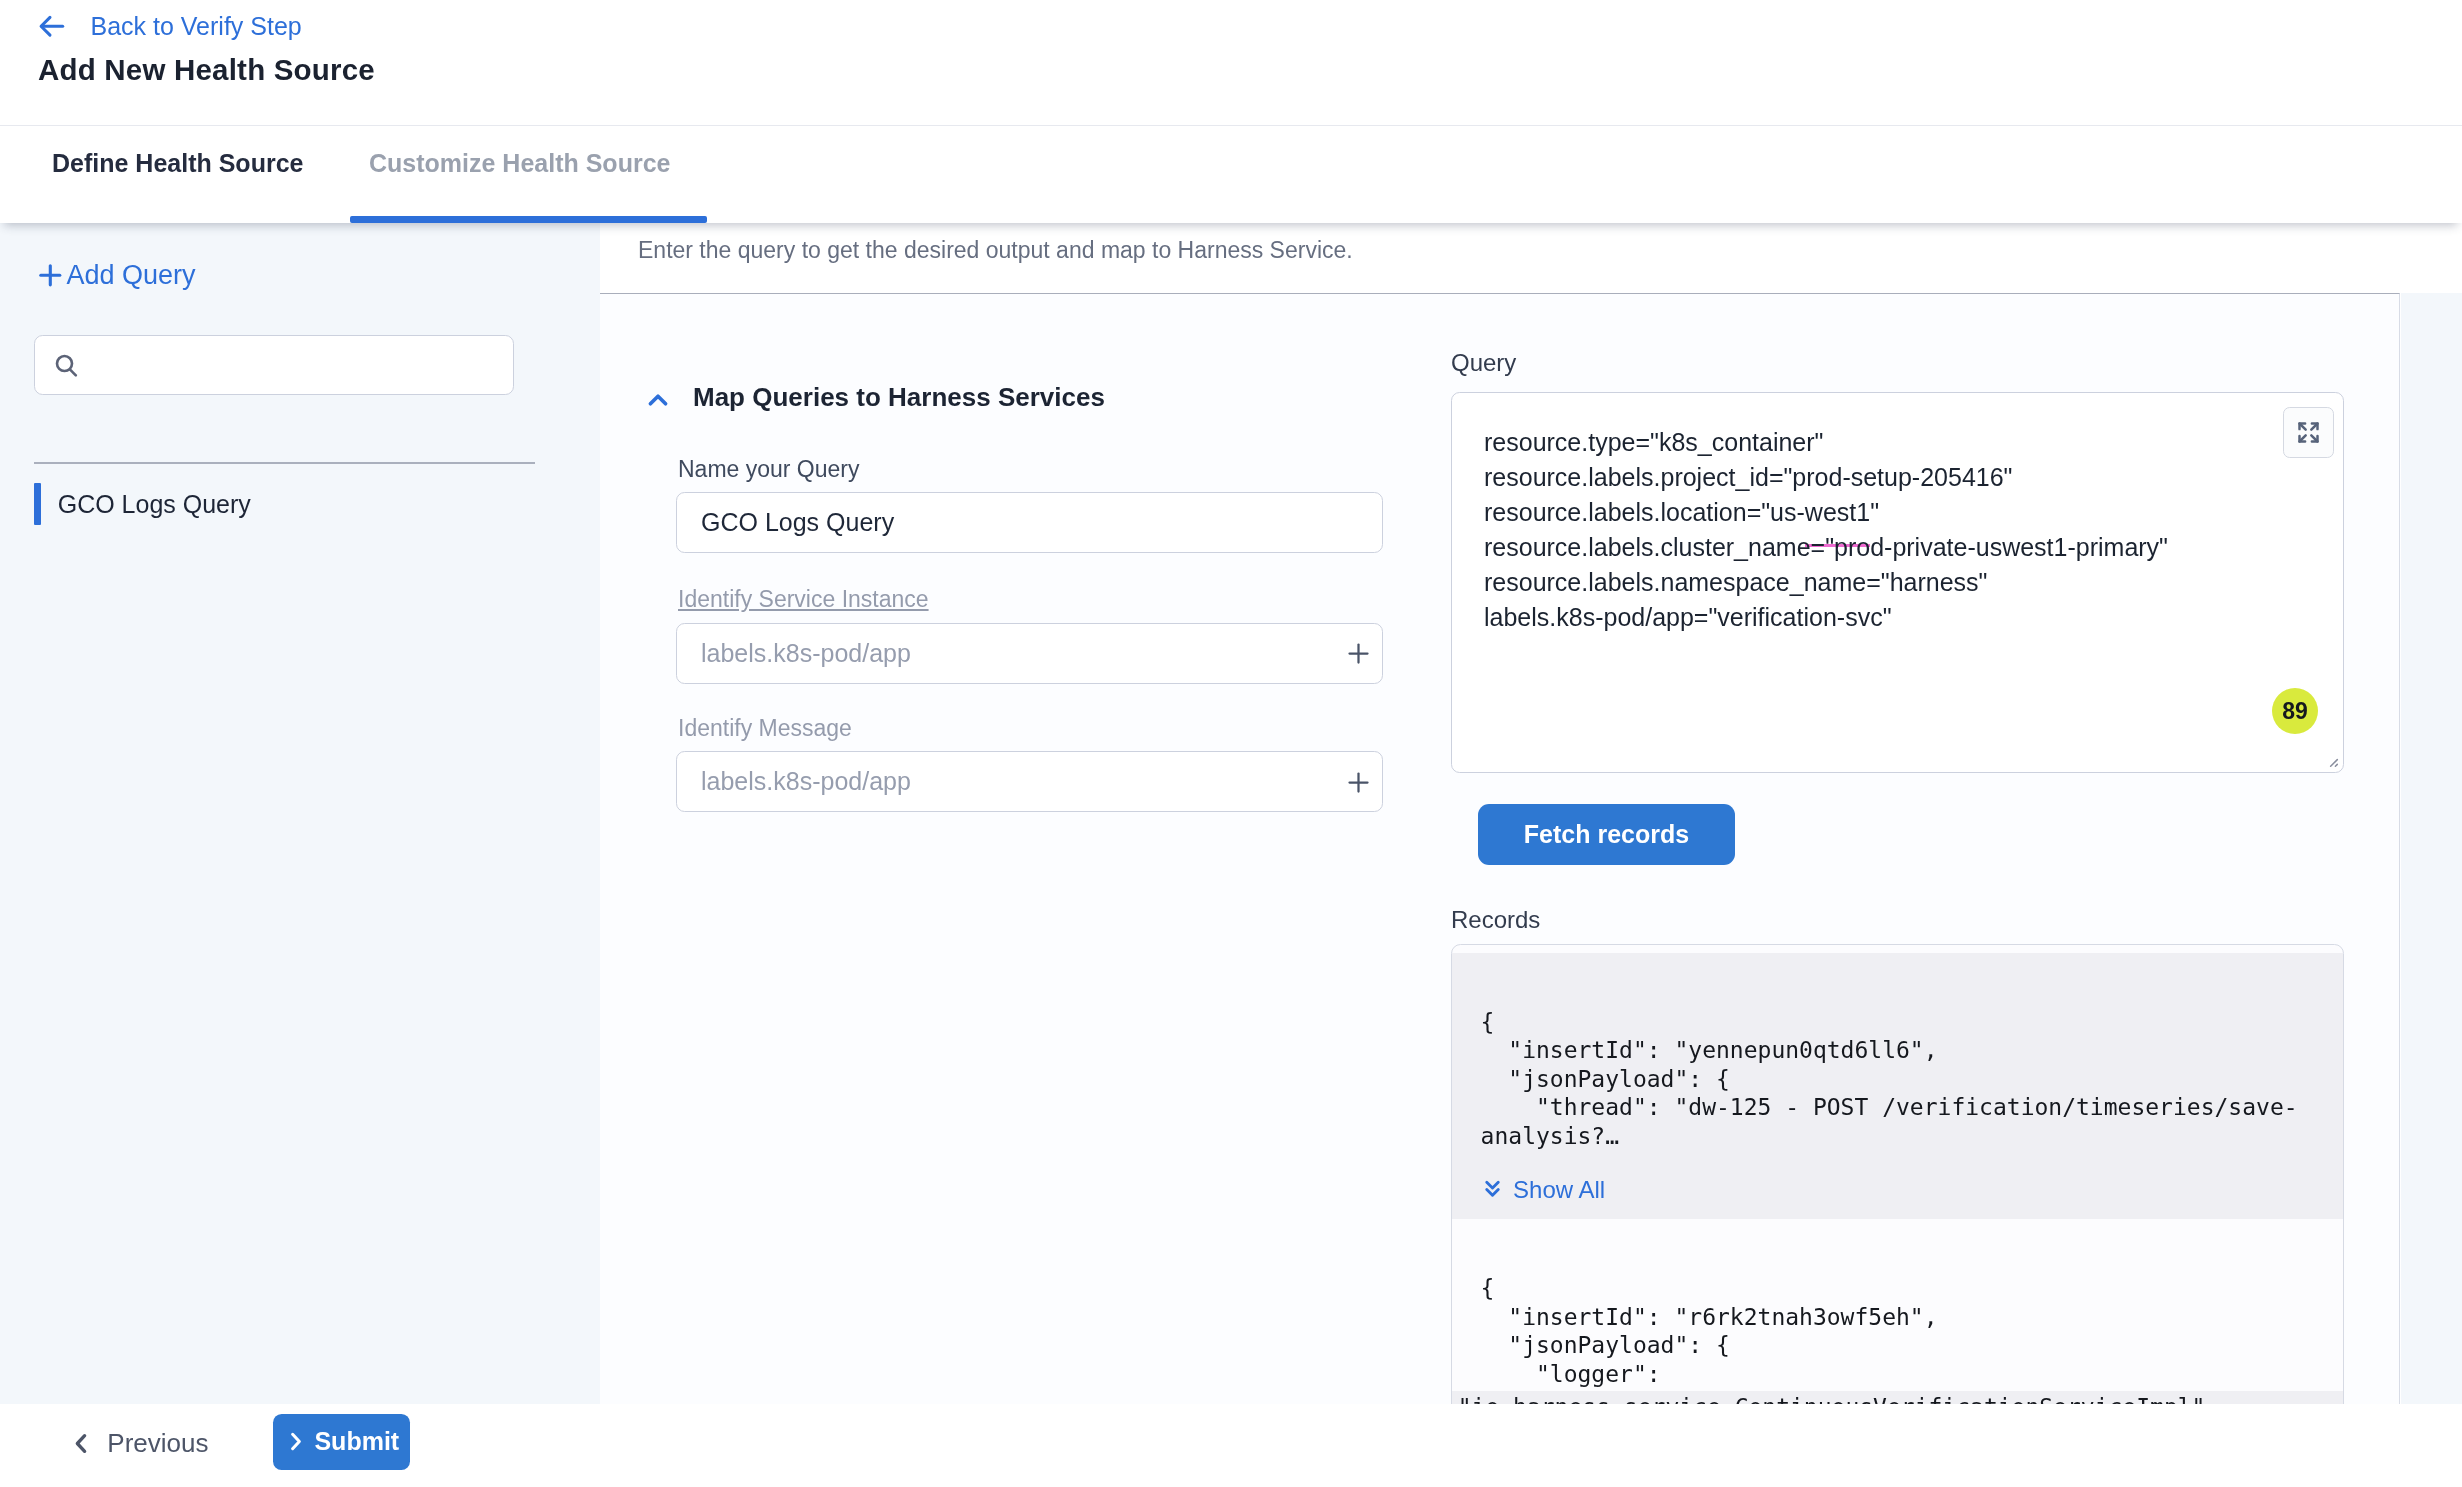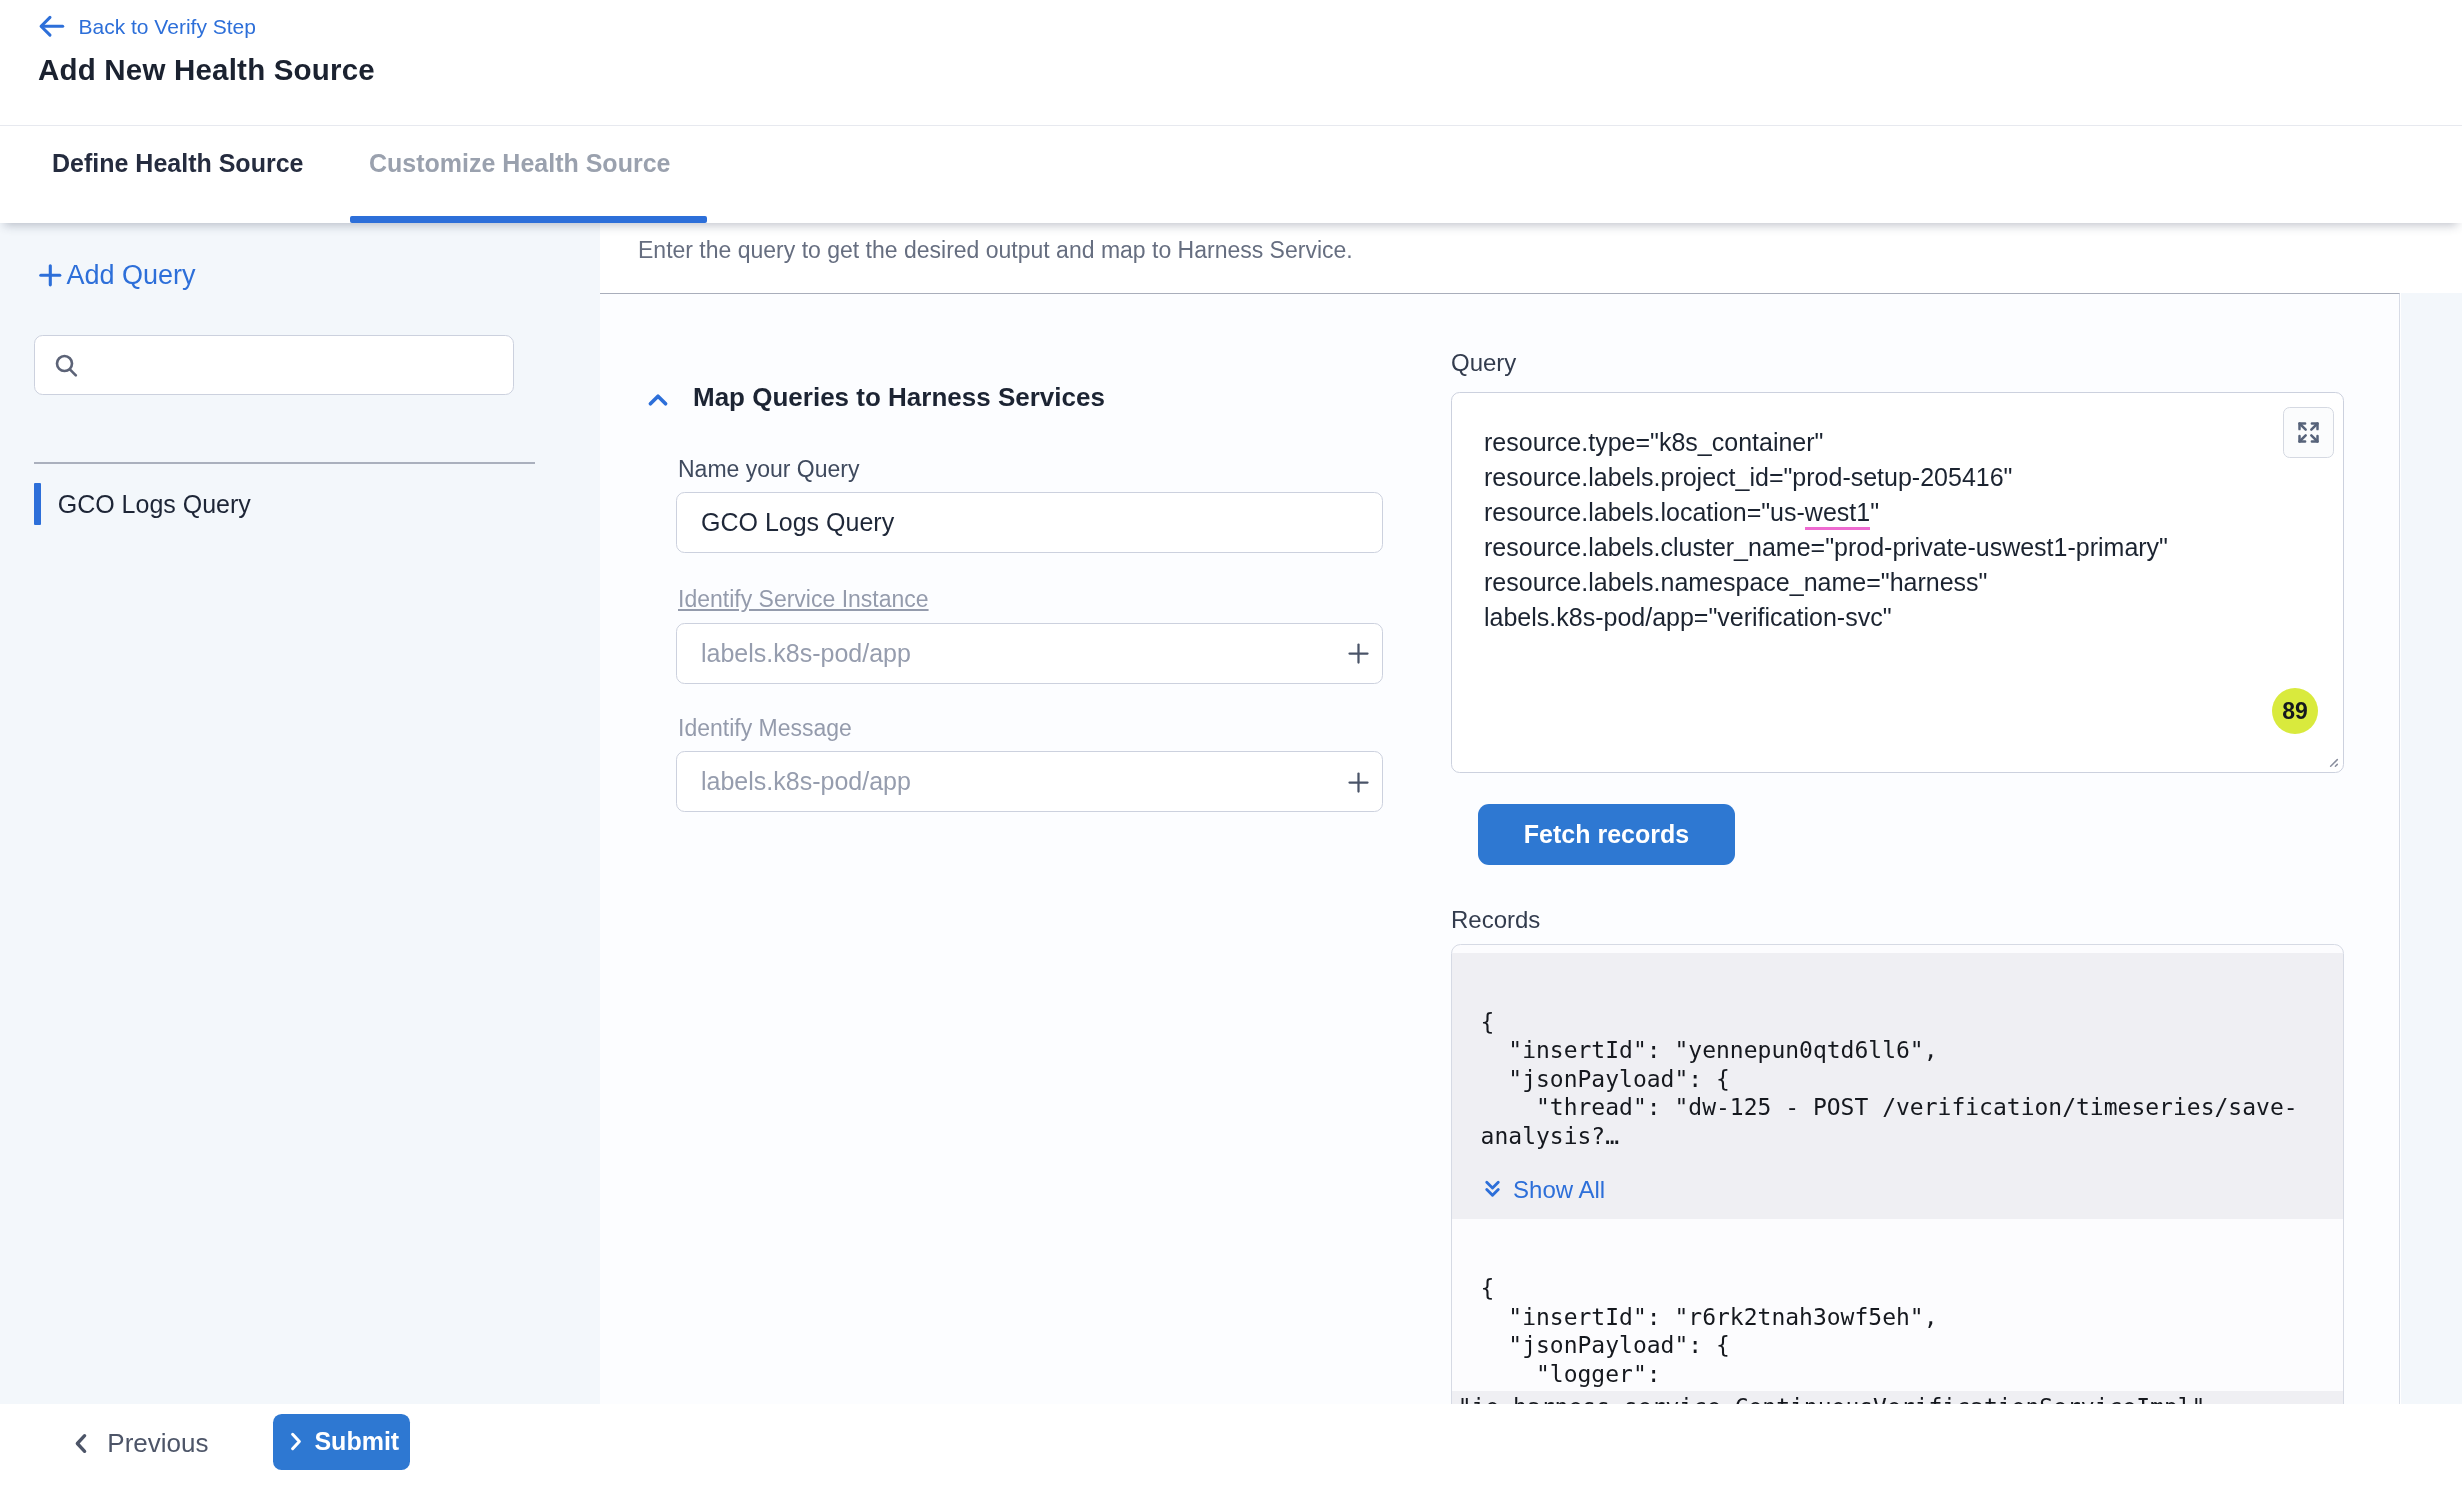--- a/index.html
+++ b/index.html
@@ -1,21 +1,21 @@
 <!DOCTYPE html>
 <html style="--blue: #2d6fd9; --btn-blue: #2e78d2; --lime: #d9ea3d; --pink: #ee6ad0;font-size:15.2px"><head>
 <meta charset="utf-8">
 <style>
   * { margin:0; padding:0; box-sizing:border-box; }
   html,body { width:2462px; height:1487px; background:#ffffff; font-family:"Liberation Sans","DejaVu Sans",sans-serif; }
   #app { position:relative; width:2462px; height:1487px; overflow:hidden; background:#ffffff; }
 
   
   .header { position:absolute; top:0; left:0; width:100%; height:125px; background:#fff; z-index:30; }
-  .back-link { position:absolute; top:11.4px; left:36px; display:flex; align-items:center; gap:12px; color:var(--blue); font-size:21px; font-weight:500; cursor:pointer; }
+  .back-link { position:absolute; top:11.4px; left:36px; display:flex; align-items:center; gap:24px; color:var(--blue); font-size:25px; font-weight:500; cursor:pointer; }
   .page-title { position:absolute; top:53px; left:38px; font-size:29.5px; font-weight:700; color:#1b2230; letter-spacing:0.2px; }
 
   
   .tabbar { position:absolute; top:125px; left:0; width:100%; height:98px; background:#fff; border-top:1px solid #e7e9ef; z-index:20; box-shadow:0 6.7px 9.5px -3.8px rgba(42,52,80,.30); }
   .tab { position:absolute; top:23px; font-size:25px; font-weight:600; cursor:pointer; }
   .tab-define { left:52px; color:#252c3f; }
   .tab-customize { left:369px; color:#9aa1ae; }
   .tab-underline { position:absolute; left:350px; bottom:0; width:357px; height:6.7px; background:var(--blue); border-radius:1.9px; }
 
   
@@ -45,21 +45,21 @@
   .fld-label { position:absolute; left:78px; font-size:23px; font-weight:500; color:#3f4a5e; }
   .fld-label.muted { color:#949bac; }
   .txt-input { position:absolute; left:76px; width:707px; height:61px; background:#fff; border:1px solid #ccd1de; border-radius:8.6px; font-size:25px; color:#1e2738; padding:0 61px 0 24px; outline:none; }
   .txt-input::placeholder { color:#969dae; opacity:1; }
   .plus-btn { position:absolute; cursor:pointer; left:737px; width:42px; height:42px; display:flex; align-items:center; justify-content:center; }
 
   
   .query-label { position:absolute; left:851px; top:55px; font-size:24px; font-weight:400; color:#333c4e; }
   .query-box { position:absolute; left:851px; top:98px; width:893px; height:381px; background:#fff; border:1px solid #ccd1de; border-radius:8.6px; padding:32px 67px 0 32px; cursor:text; }
   .query-line { font-size:25px; line-height:35px; color:#1b2330; white-space:pre; }
-  .spellmark { border-bottom:3.8px solid var(--pink); padding-bottom:1px; }
+  .spellmark { border-bottom:3.8px solid var(--pink); padding-bottom:18px; }
   .expand-btn { position:absolute; top:14.3px; right:8.6px; width:51px; height:51px; background:#fbfcfd; border:1px solid #d5d9e2; border-radius:6.7px; display:flex; align-items:center; justify-content:center; cursor:pointer; }
   .char-badge { position:absolute; top:295px; right:25px; width:46px; height:46px; border-radius:50%; background:var(--lime); color:#15181e; font-size:23px; font-weight:700; display:flex; align-items:center; justify-content:center; }
   .resize-grip { position:absolute; right:3.8px; bottom:3.8px; }
   .fetch-btn { position:absolute; left:878px; top:510px; width:257px; height:61px; background:var(--btn-blue); color:#fff; font-size:25px; font-weight:700; border:none; border-radius:11px; cursor:pointer; font-family:inherit; }
 
   .records-label { position:absolute; left:851px; top:612px; font-size:24px; font-weight:500; color:#333c4e; }
   .records-panel { position:absolute; left:851px; top:650px; width:893px; height:571px; background:#fcfcfe; border:1px solid #d6dae4; border-radius:9.5px; overflow:hidden; }
   .record-block { margin-top:7.6px; width:100%; background:#efeff3; padding:55px 19px 15.2px 28.6px; }
   pre.mono { font-family:"DejaVu Sans Mono",monospace; font-size:23px; line-height:28.6px; color:#15181e; white-space:pre; }
   .show-all { display:flex; align-items:center; gap:9.5px; margin-top:25px; margin-left:0; color:var(--blue); font-size:24px; font-weight:500; cursor:pointer; }

